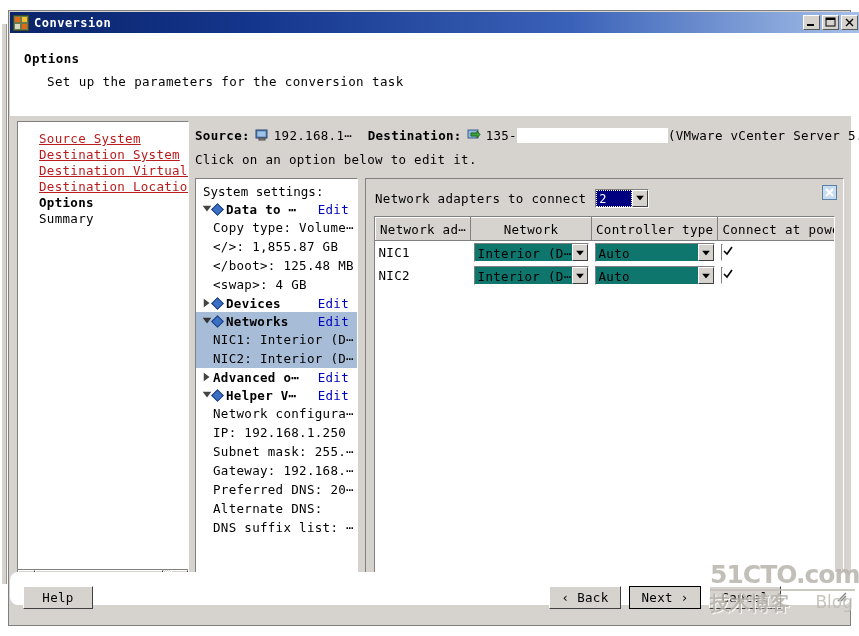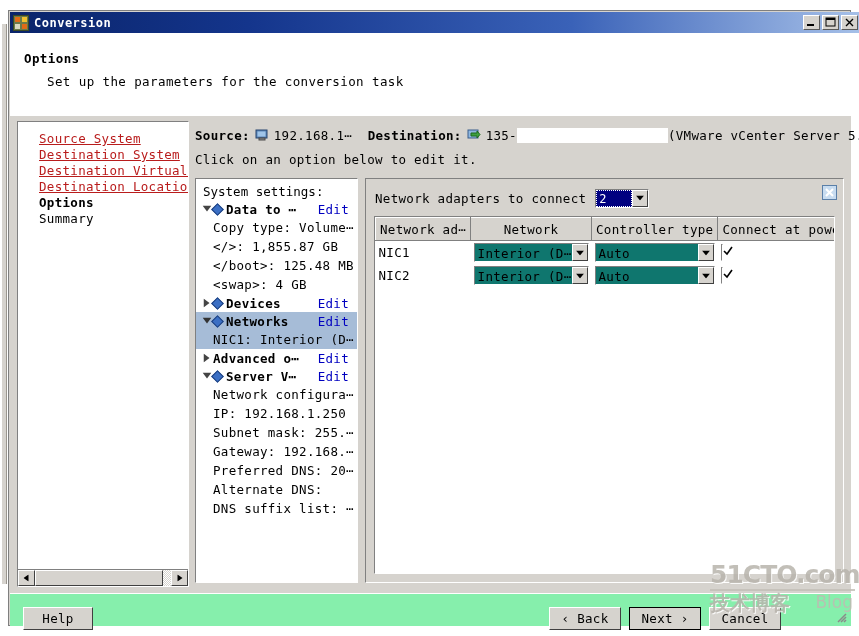--- a/index.html
+++ b/index.html
@@ -394,25 +394,26 @@
     box-sizing: border-box;
     margin: 0 auto;
     position: relative;
   }
   .cbx svg { position: absolute; left: 1px; top: 1px; }
   .nic-name { padding-left: 4px; letter-spacing: 0.3px; }
 
   
   .footer {
     position: absolute;
-    left: 1px; top: 582px;
+    left: 1px; top: 561px;
     width: 841px; height: 33px;
-    background: #86efac;
+    background: #ffffff;
     border-top: 1px solid #ffffff;
     box-sizing: border-box;
+    border-radius: 8px;
   }
   .btn {
     position: absolute;
     height: 23px;
     background: #d6d3ce;
     border: 1px solid;
     border-color: #ffffff #404040 #404040 #ffffff;
     box-sizing: border-box;
     font-family: "DejaVu Sans Mono", "Liberation Mono", monospace;
     font-size: 12.5px;
@@ -604,39 +605,40 @@
             <span class="tw">
                 <svg class="tri" width="9" height="7">
                   <path d="M0 0 L9 0 L4.5 6 Z" fill="#333"></path>
                 </svg>
               </span>
             <span class="dia"></span>
             <span class="st-label">Networks</span>
             <a class="st-edit" href="#">Edit</a>
           </div>
           <div class="st-sub sel">NIC1: Interior (D⋯</div>
+          <div class="st-sub sel">NIC2: Interior (D⋯</div>
 
           <div class="st-row">
             <span class="tw">
                 <svg class="tri" width="7" height="9">
                   <path d="M0 0 L0 9 L6 4.5 Z" fill="#444"></path>
                 </svg>
               </span>
             <span class="st-label">Advanced o⋯</span>
             <a class="st-edit" href="#">Edit</a>
           </div>
 
           <div class="st-row">
             <span class="tw">
                 <svg class="tri" width="9" height="7">
                   <path d="M0 0 L9 0 L4.5 6 Z" fill="#444"></path>
                 </svg>
               </span>
             <span class="dia"></span>
-            <span class="st-label">Server V⋯</span>
+            <span class="st-label">Helper V⋯</span>
             <a class="st-edit" href="#">Edit</a>
           </div>
           <div class="st-sub">Network configura⋯</div>
           <div class="st-sub">IP: 192.168.1.250</div>
           <div class="st-sub">Subnet mask: 255.⋯</div>
           <div class="st-sub">Gateway: 192.168.⋯</div>
           <div class="st-sub">Preferred DNS: 20⋯</div>
           <div class="st-sub">Alternate DNS:</div>
           <div class="st-sub">DNS suffix list: ⋯</div>
         </div>

